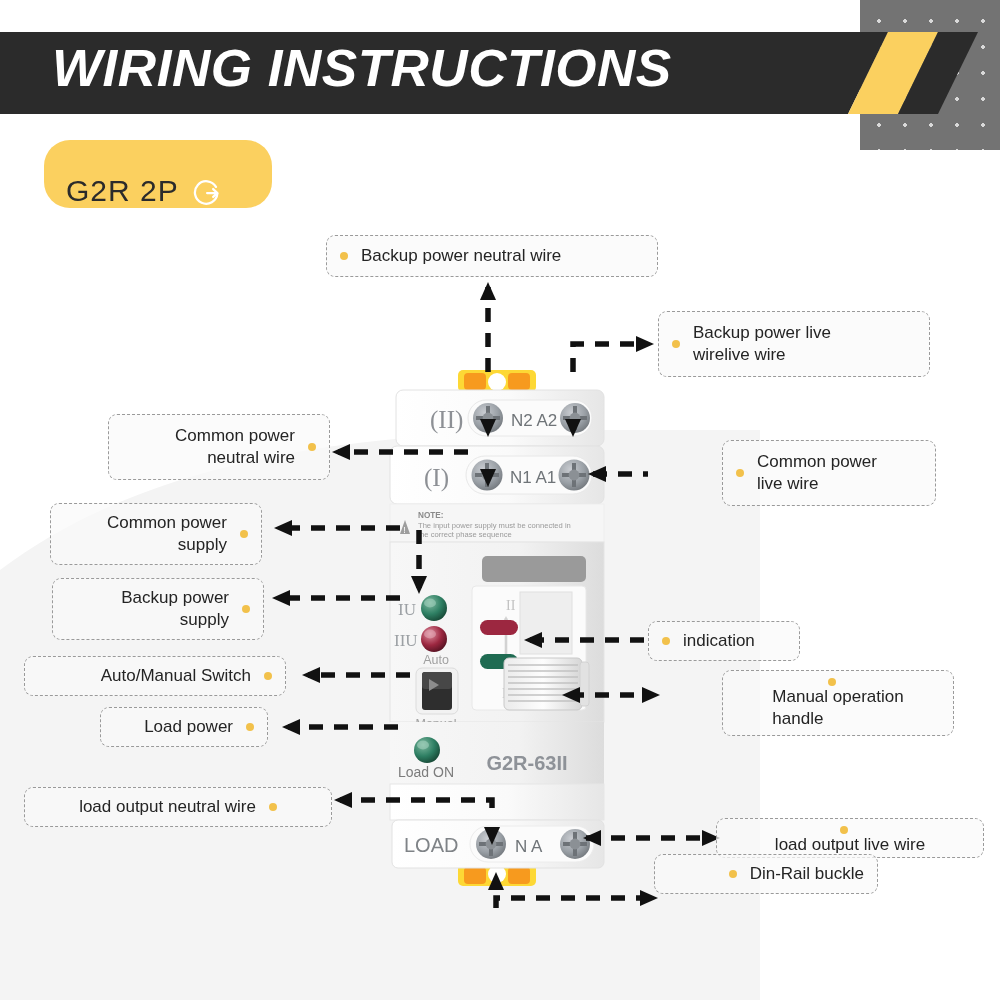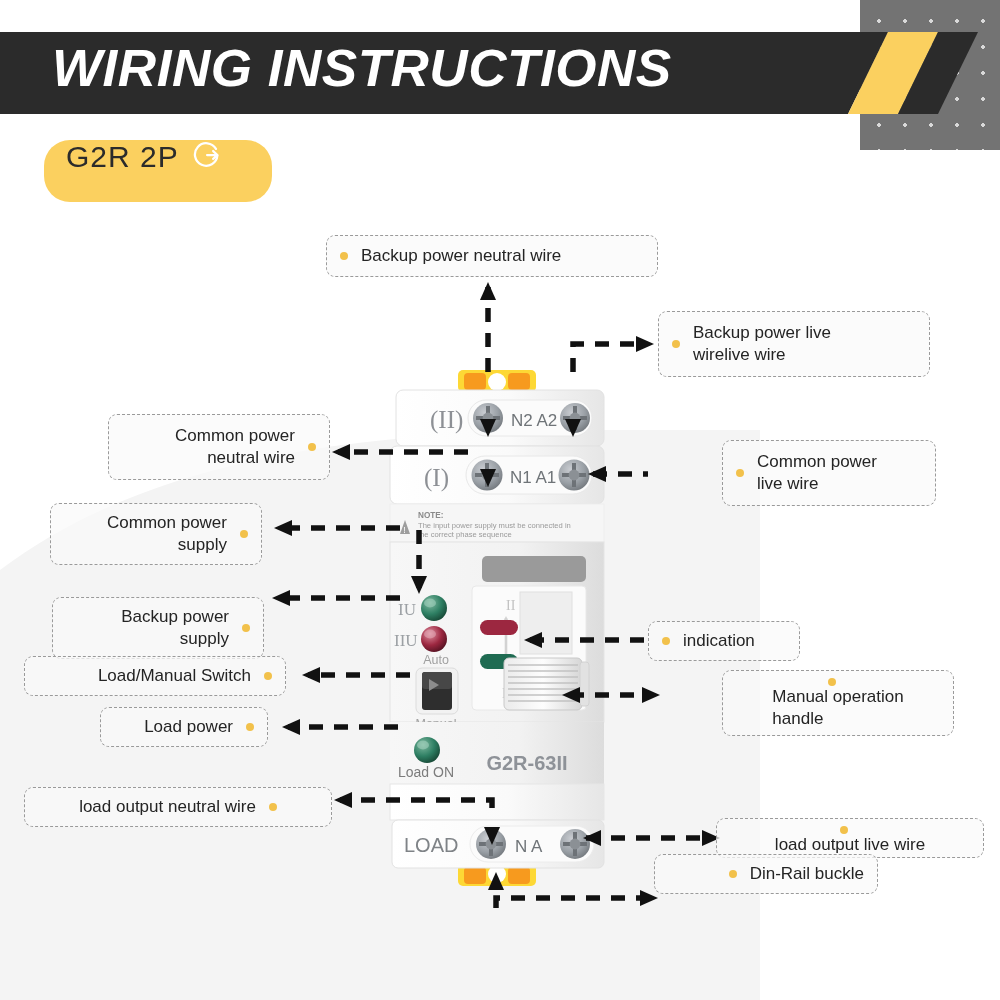--- a/index.html
+++ b/index.html
@@ -43,24 +43,24 @@
     font-size:52px;font-weight:bold;font-style:italic;
     color:#ffffff;letter-spacing:0.5px;
     z-index:7;white-space:nowrap;
     transform:scaleX(1.02);
     transform-origin:left center;
   }
 
   
   .badge{
     position:absolute;left:44px;top:140px;
-    height:62px;min-width:190px;
+    height:52px;min-width:190px;
     background:#fbd05f;border-radius:26px;
-    display:flex;align-items:flex-start;
-    padding:0 16px 0 22px;gap:14px;
+    display:flex;align-items:flex-end;
+    padding:16px 16px 0 22px;gap:14px;
     z-index:7;
   }
   .badge-text{font-size:30px;color:#2b2b2b;white-space:nowrap;letter-spacing:1px;}
   .badge-icon{width:30px;height:30px;flex:0 0 auto;}
 
   
   .device{position:absolute;left:372px;top:368px;width:252px;height:520px;z-index:5;}
 
   
   .lbl{
@@ -379,29 +379,29 @@
     <span class="txt">Common power
 live wire</span>
   </div>
 
   <div class="lbl br" style="left:50px;top:503px;width:212px;height:62px;">
     <span class="dot"></span>
     <span class="txt">Common power
 supply</span>
   </div>
 
-  <div class="lbl br" style="left:52px;top:578px;width:212px;height:62px;margin-top:19px;">
+  <div class="lbl br" style="left:52px;top:578px;width:212px;height:62px;">
     <span class="dot"></span>
     <span class="txt">Backup power
 supply</span>
   </div>
 
   <div class="lbl br" style="left:24px;top:656px;width:262px;height:40px;">
     <span class="dot"></span>
-    <span class="txt">Load/Manual Switch</span>
+    <span class="txt">Auto/Manual Switch</span>
   </div>
 
   <div class="lbl br" style="left:100px;top:707px;width:168px;height:40px;">
     <span class="dot"></span>
     <span class="txt">Load power</span>
   </div>
 
   <div class="lbl bl" style="left:648px;top:621px;width:152px;height:40px;">
     <span class="dot"></span>
     <span class="txt">indication</span>

